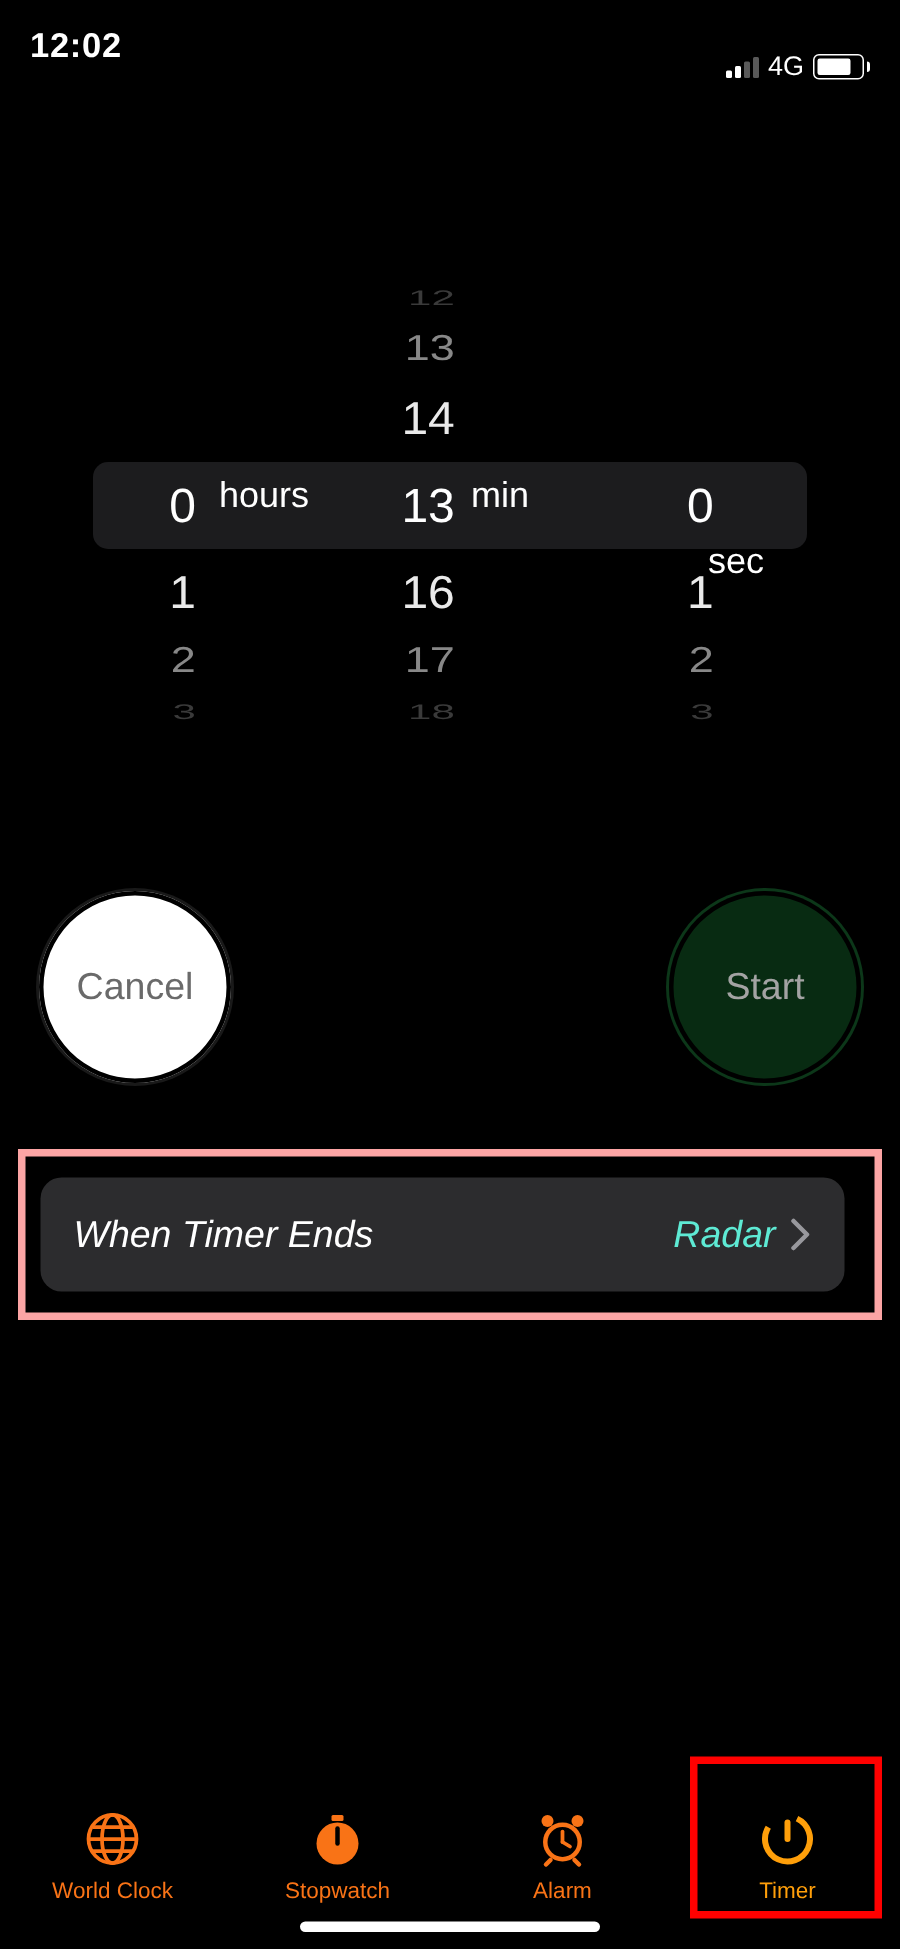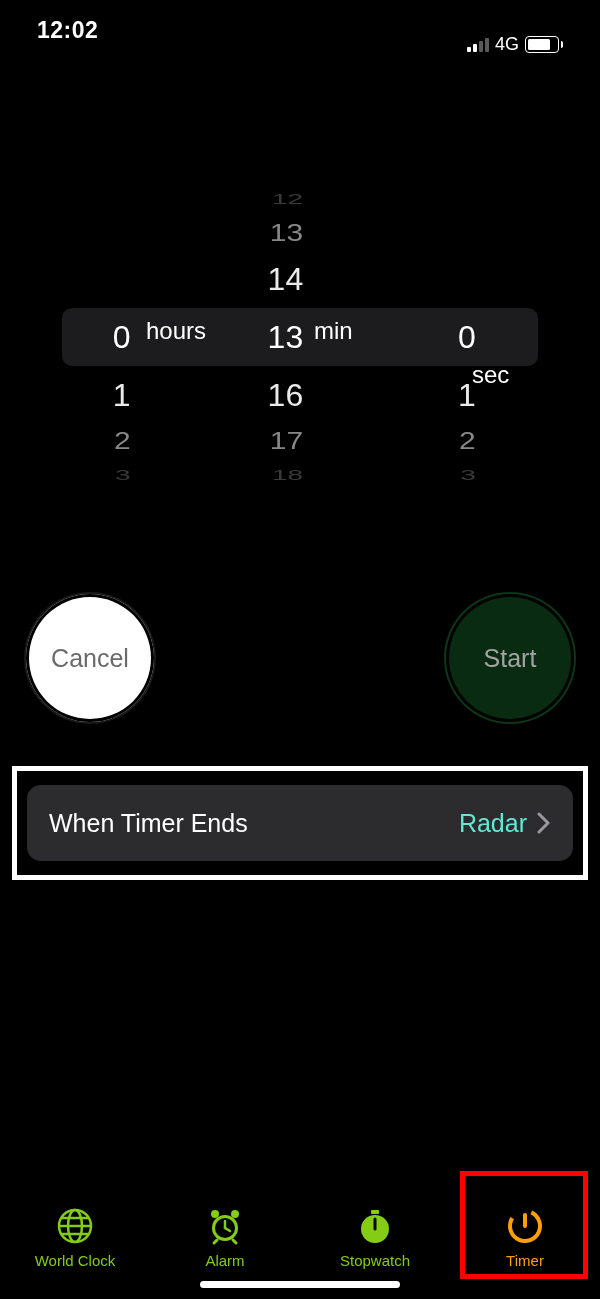--- a/index.html
+++ b/index.html
@@ -1,20 +1,20 @@
 <!DOCTYPE html>
 <html><head>
 <meta charset="utf-8">
 <style>
   * { box-sizing: border-box; margin: 0; padding: 0; font-family: -apple-system, "Helvetica Neue", Helvetica, Arial, sans-serif; -webkit-font-smoothing: antialiased; }
   html, body { width: 600px; height: 1299px; background: #000; color: #fff; overflow: hidden; }
   .screen { position: relative; width: 600px; height: 1299px; }
 
   
-  .status-bar { position: absolute; top: 0; left: 0; right: 0; height: 60px; display: flex; align-items: center; justify-content: space-between; padding: 0 37px; }
+  .status-bar { position: absolute; top: 0; left: 0; right: 0; height: 60px; display: flex; align-items: center; justify-content: space-between; padding: 0 20px; }
   .status-time { font-size: 23px; font-weight: 600; letter-spacing: 0.5px; }
   .status-right { display: flex; align-items: center; gap: 6px; margin-top: 28px; }
   .sig-bars { display: flex; align-items: flex-end; gap: 2px; height: 16px; }
   .sig-bars span { display: block; width: 4px; background: #595959; border-radius: 1px; }
   .sig-bars span.f { background: #fff; }
   .net-label { font-size: 18px; font-weight: 500; }
   .battery { display: flex; align-items: center; }
   .battery-body { width: 34px; height: 17px; border: 1.5px solid #fff; border-radius: 4px; padding: 2px; display:flex; }
   .battery-fill { background: #fff; border-radius: 1.5px; height:100%; width:80%; }
   .battery-tip { width: 2.5px; height: 7px; background: #fff; border-radius: 0 2px 2px 0; margin-left: 1.5px; }
@@ -39,30 +39,30 @@
   .unit { position:absolute; top:188px; height:46px; display:flex; align-items:center; font-size:24px; font-weight:500; color:#fff;}
   .unit.hours{ left:84px;} .unit.min{ left:252px;} .unit.sec{ left:410px;margin-top:44px;}
 
   
   .actions { position:absolute; top:594px; left:0; right:0; display:flex; justify-content:space-between; padding:0 26px;}
   .circle-btn { width:128px; height:128px; border-radius:50%; display:flex; align-items:center; justify-content:center; font-size:25px; }
   .cancel-btn { background:#ffffff; color:#6a6a6a; box-shadow: 0 0 0 3px #000 inset, 0 0 0 2px #191919;}
   .start-btn  { background:#082b12; color:#a3a3a3; box-shadow: 0 0 0 3px #000 inset, 0 0 0 2px #0c3719;}
 
   
-  .ends-row-hi { position:absolute; top:766px; left:12px; right:12px; border:5px solid #ffffff; padding:14px 10px 14px 10px;}
+  .ends-row-hi { position:absolute; top:766px; left:12px; right:12px; border:5px solid #fca5a5; padding:14px 20px 14px 10px;font-style:italic;}
   .ends-row { background:#2c2c2e; border-radius:14px; height:76px; display:flex; align-items:center; justify-content:space-between; padding:0 22px;}
   .ends-label { font-size:25px; color:#fff; }
   .ends-right { display:flex; align-items:center; gap:10px; }
   .ends-value { font-size:25px; color:#5eead4; }
   .chev { color:#98989d; }
 
   
   .tabbar { position:absolute; bottom:0; left:0; right:0; height:128px; display:flex; padding-bottom:30px;}
-  .tab { flex:1; display:flex; flex-direction:column; align-items:center; justify-content:flex-end; gap:6px; color:#84cc16; font-size:15px;}
+  .tab { flex:1; display:flex; flex-direction:column; align-items:center; justify-content:flex-end; gap:6px; color:#f97316; font-size:15px;}
   .tab.active { color:#ff9f0a; }
   .tab svg { width:40px; height:40px; }
   .tab-hi { position:absolute; right:12px; bottom:20px; width:128px; height:108px; border:5px solid #ff0000;}
   .home-ind { position:absolute; bottom:11px; left:50%; transform:translateX(-50%); width:200px; height:7px; background:#fff; border-radius:4px;}
 </style>
 </head>
 <body>
 
 <div class="screen">
 
@@ -142,38 +142,38 @@
           <circle cx="20" cy="20" r="16" fill="none" stroke="currentColor" stroke-width="2.5"></circle>
           <ellipse cx="20" cy="20" rx="7" ry="16" fill="none" stroke="currentColor" stroke-width="2.5"></ellipse>
           <line x1="4" y1="20" x2="36" y2="20" stroke="currentColor" stroke-width="2.5"></line>
           <line x1="7" y1="12" x2="33" y2="12" stroke="currentColor" stroke-width="2.5"></line>
           <line x1="7" y1="28" x2="33" y2="28" stroke="currentColor" stroke-width="2.5"></line>
         </svg>
       <span>World Clock</span>
     </div>
     <div class="tab">
       <svg viewBox="0 0 40 40">
+          <circle cx="20" cy="23" r="14" fill="currentColor"></circle>
+          <line x1="20" y1="23" x2="20" y2="13" stroke="#000" stroke-width="3" stroke-linecap="round"></line>
+          <rect x="16" y="4" width="8" height="4" rx="1" fill="currentColor"></rect>
+        </svg>
+      <span>Stopwatch</span>
+    </div>
+    <div class="tab">
+      <svg viewBox="0 0 40 40">
           <circle cx="20" cy="22" r="13" fill="currentColor"></circle>
           <circle cx="20" cy="22" r="10" fill="#000"></circle>
           <line x1="20" y1="22" x2="20" y2="15" stroke="currentColor" stroke-width="2.5" stroke-linecap="round"></line>
           <line x1="20" y1="22" x2="25" y2="25" stroke="currentColor" stroke-width="2.5" stroke-linecap="round"></line>
           <circle cx="10" cy="8" r="4" fill="currentColor"></circle>
           <circle cx="30" cy="8" r="4" fill="currentColor"></circle>
           <line x1="12" y1="34" x2="9" y2="37" stroke="currentColor" stroke-width="3" stroke-linecap="round"></line>
           <line x1="28" y1="34" x2="31" y2="37" stroke="currentColor" stroke-width="3" stroke-linecap="round"></line>
         </svg>
       <span>Alarm</span>
-    </div>
-    <div class="tab">
-      <svg viewBox="0 0 40 40">
-          <circle cx="20" cy="23" r="14" fill="currentColor"></circle>
-          <line x1="20" y1="23" x2="20" y2="13" stroke="#000" stroke-width="3" stroke-linecap="round"></line>
-          <rect x="16" y="4" width="8" height="4" rx="1" fill="currentColor"></rect>
-        </svg>
-      <span>Stopwatch</span>
     </div>
     <div class="tab active">
       <svg viewBox="0 0 40 40">
           <circle cx="20" cy="20" r="15" fill="none" stroke="currentColor" stroke-width="4" stroke-dasharray="72 22" transform="rotate(-65 20 20)"></circle>
           <line x1="20" y1="20" x2="20" y2="9" stroke="currentColor" stroke-width="4" stroke-linecap="round"></line>
         </svg>
       <span>Timer</span>
     </div>
     <div class="tab-hi"></div>
   </div>

